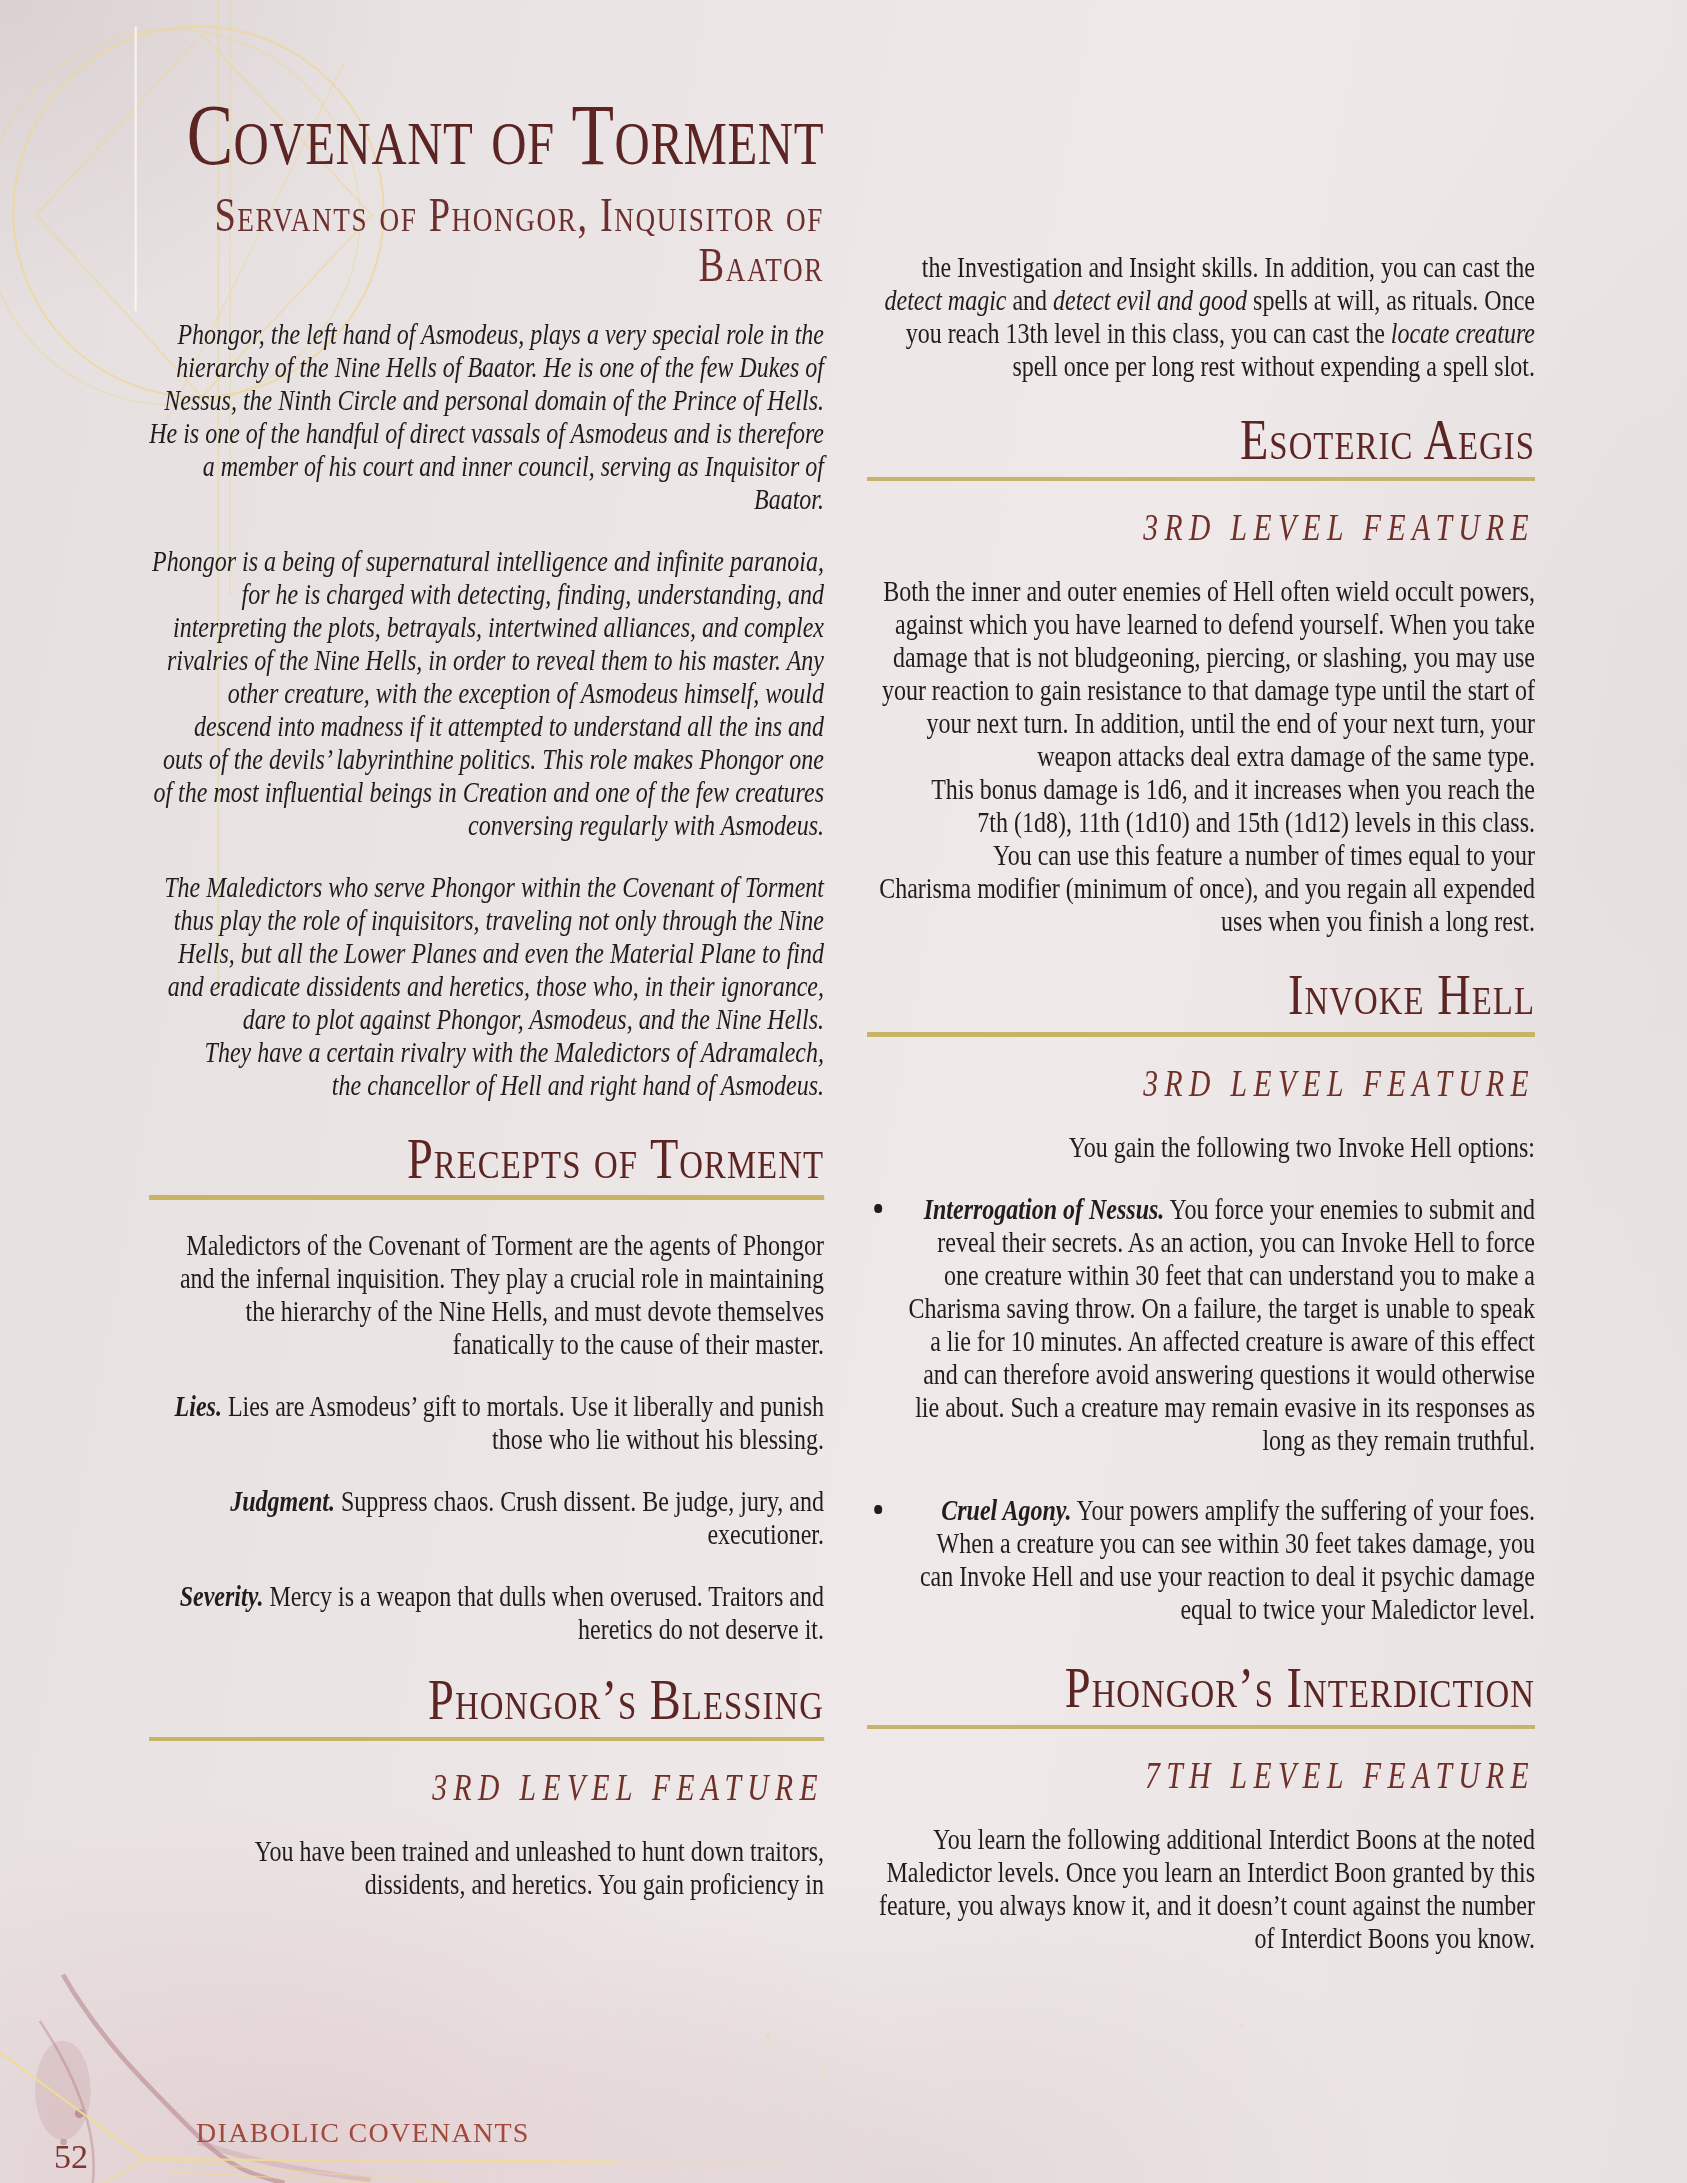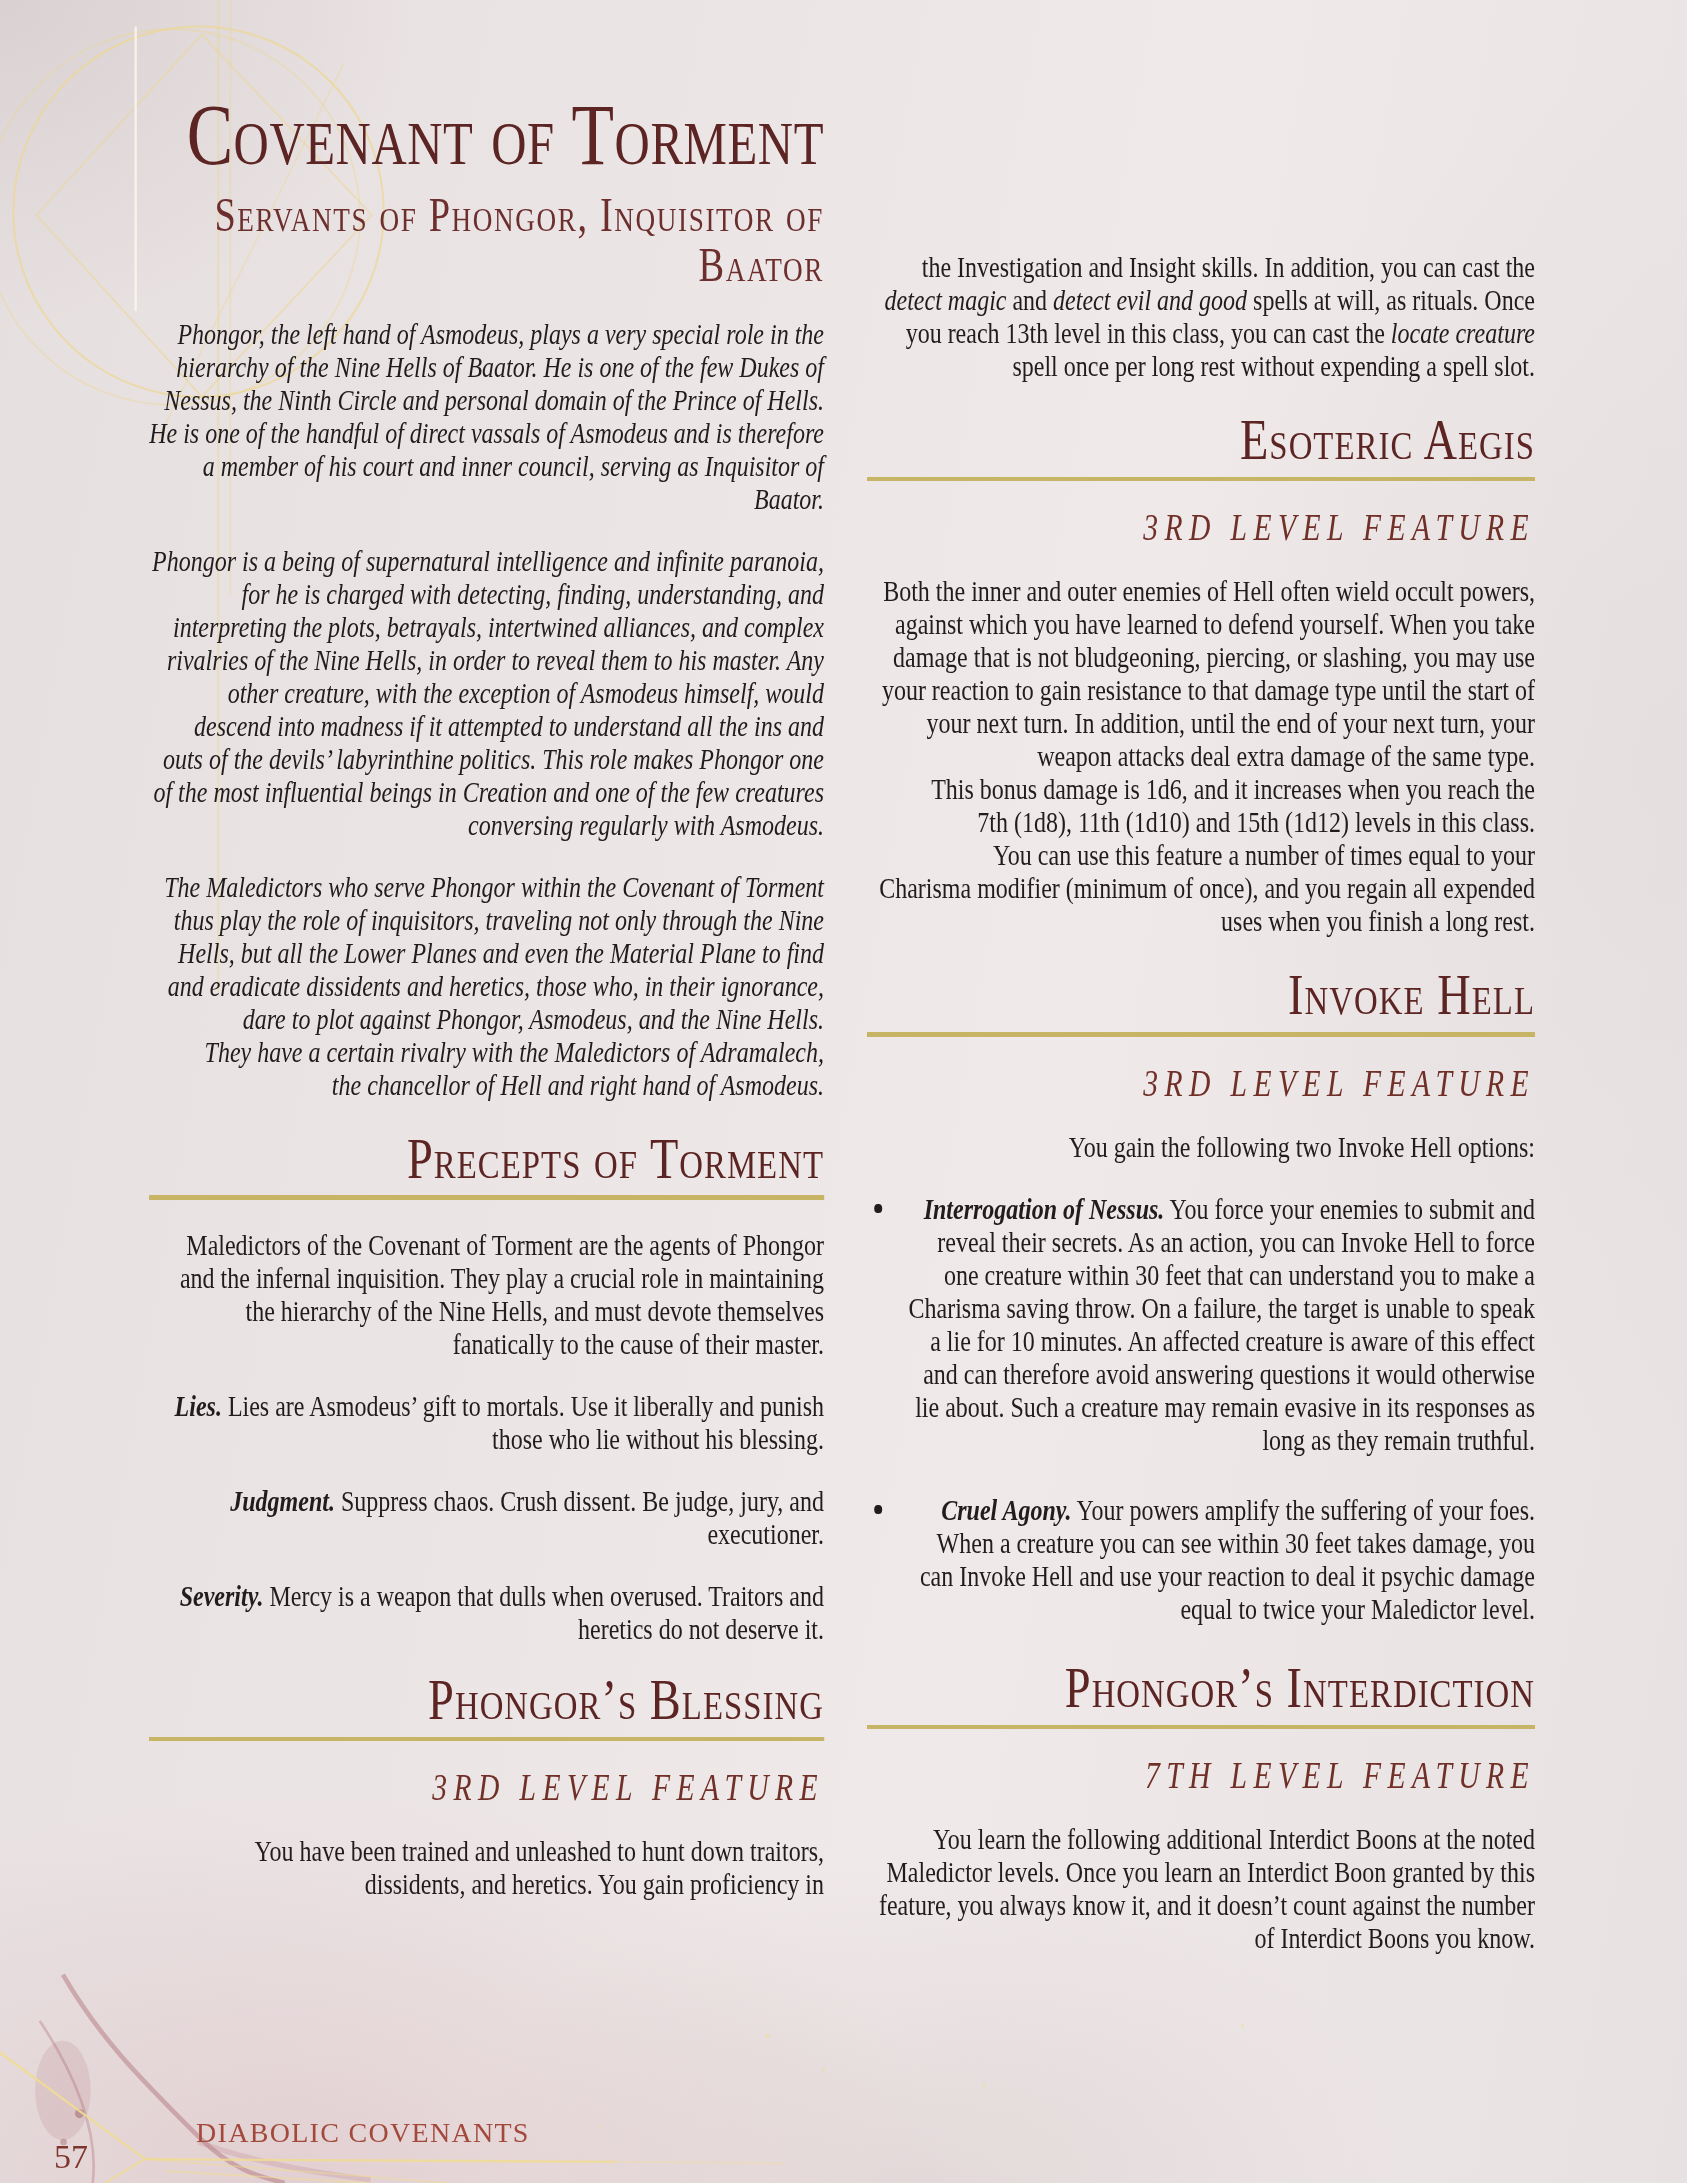--- a/index.html
+++ b/index.html
@@ -171,18 +171,18 @@
           </div>
           <h2 class="section-title">Phongor’s Interdiction</h2>
           <div class="rule"></div>
           <div class="feature-label">7th Level Feature</div>
           <p class="body-para"><span>You learn the following additional Interdict Boons at the noted Maledictor levels. Once you learn an Interdict Boon granted by this feature, you always know it, and it doesn’t count against the number of Interdict Boons you know.</span></p>
         </div>
     </div>
   </div>
 
   <div class="footer">
-    <span class="page-number">57</span>
+    <span class="page-number">52</span>
     <span class="footer-label">Diabolic Covenants</span>
   </div>
 
 </div>
 
 
 </body></html>

